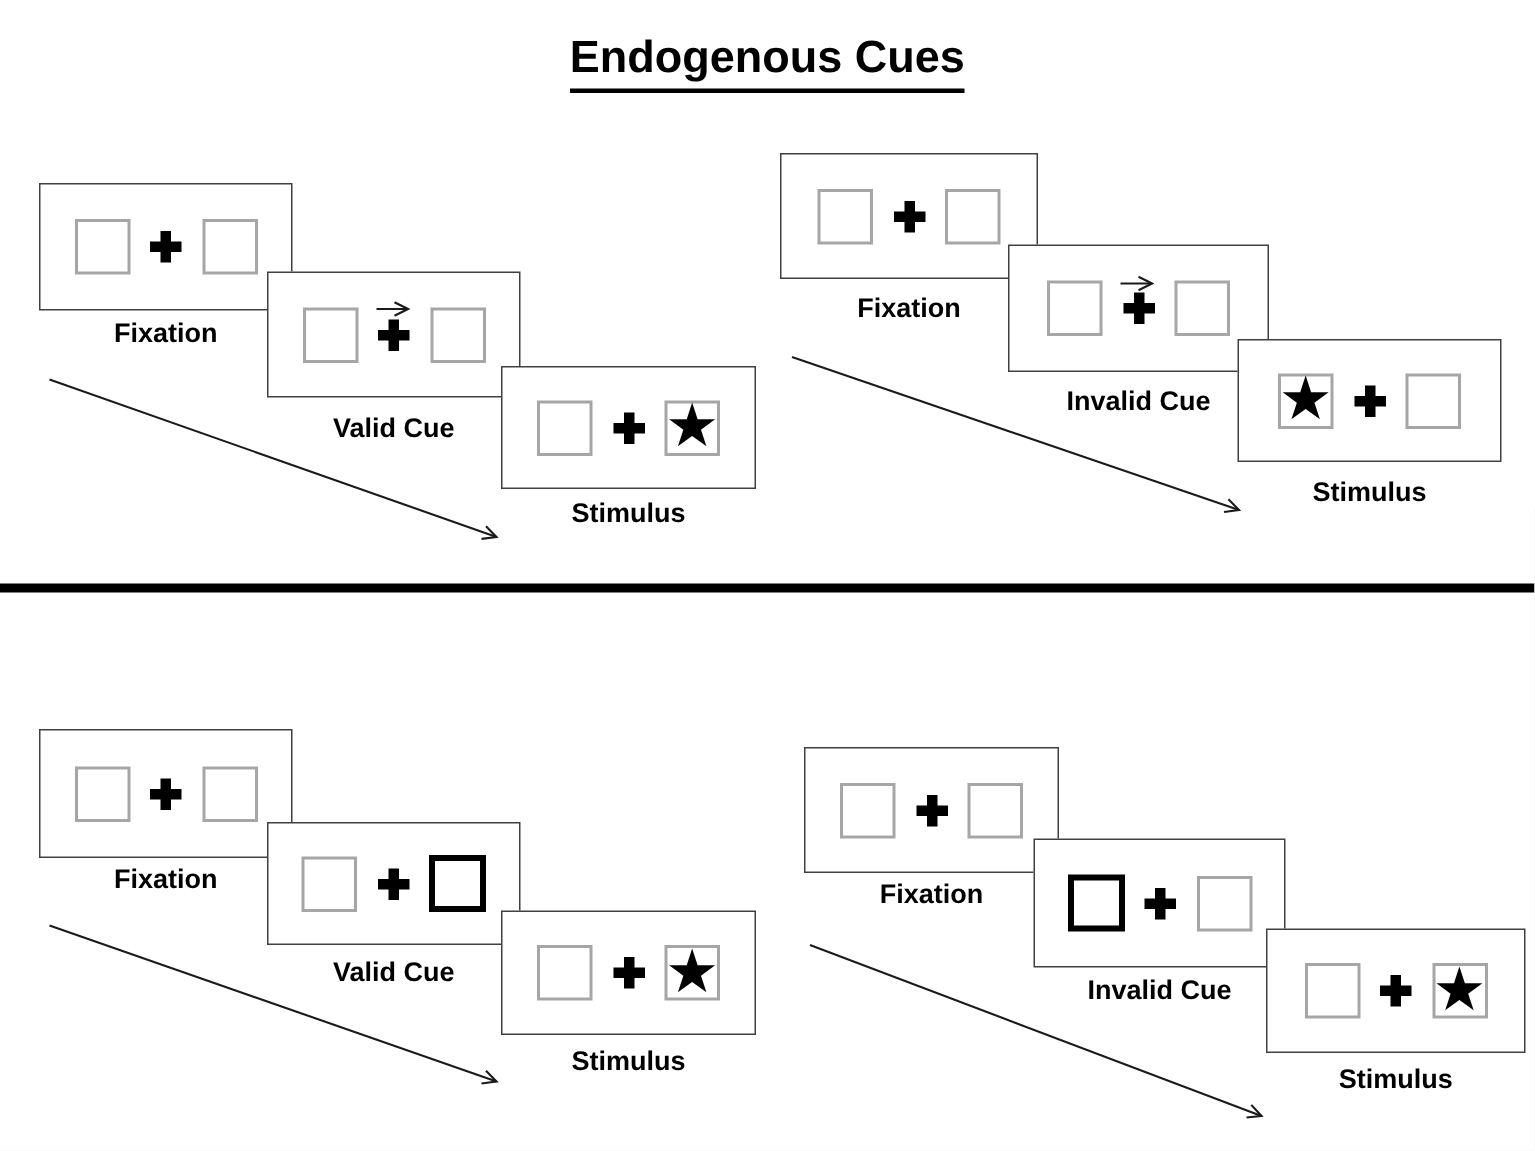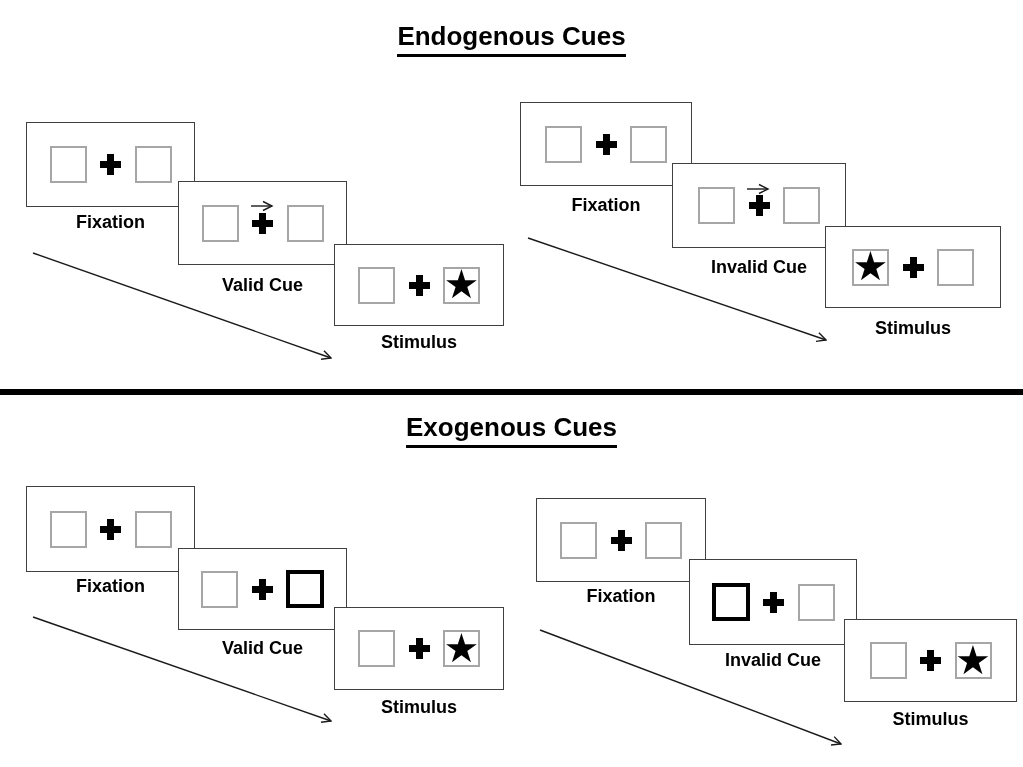--- a/index.html
+++ b/index.html
@@ -5,21 +5,21 @@
   :root {
     --background:#ffffff; --text:#000000; --panel-border:#404040;
     --box-border:#a6a6a6; --cue-box-border:#000000; --divider:#000000; --arrow:#1a1a1a;
   }
   * { margin:0; padding:0; box-sizing:border-box; }
   body { background:#e8e8e8; font-family:"Liberation Sans", sans-serif; }
   #page { position:relative; width:1023px; height:767px; background:var(--background); overflow:hidden; }
 
   .section-title { position:absolute; left:0; width:1023px; text-align:center; }
   .section-title span {
-    display:inline-block; font-size:26px; font-weight:bold; color:var(--text);
+    display:inline-block; font-size:30px; font-weight:bold; color:var(--text);
     border-bottom:3px solid var(--text); padding-bottom:2px; line-height:1.15;
   }
 
   .divider { position:absolute; left:0; top:389px; width:1023px; height:6px; background:var(--divider); }
 
   .panel {
     position:absolute; background:var(--background); border:1px solid var(--panel-border);
     display:flex; align-items:center; justify-content:center; gap:13px;
   }
   .square {
@@ -132,23 +132,20 @@
       <div class="plus-wrap">
           <div class="plus"></div>
         </div>
       <div class="square"></div>
     </div>
     <div class="frame-label" style="left:825px;top:318px;width:176px">Stimulus</div>
   </div>
 
   <div class="divider"></div>
 
-  <div class="section-title" style="top:413px">
-    <span>Exogenous Cues</span>
-  </div>
 
   <div>
     <svg class="seq-arrow" style="left:28px;top:612px" width="312" height="118">
       <line x1="5" y1="5" x2="303" y2="109" marker-end="url(#ah)"></line>
     </svg>
     <div class="panel" style="left:26px;top:486px;width:169px;height:86px">
       <div class="square"></div>
       <div class="plus-wrap">
           <div class="plus"></div>
         </div>

